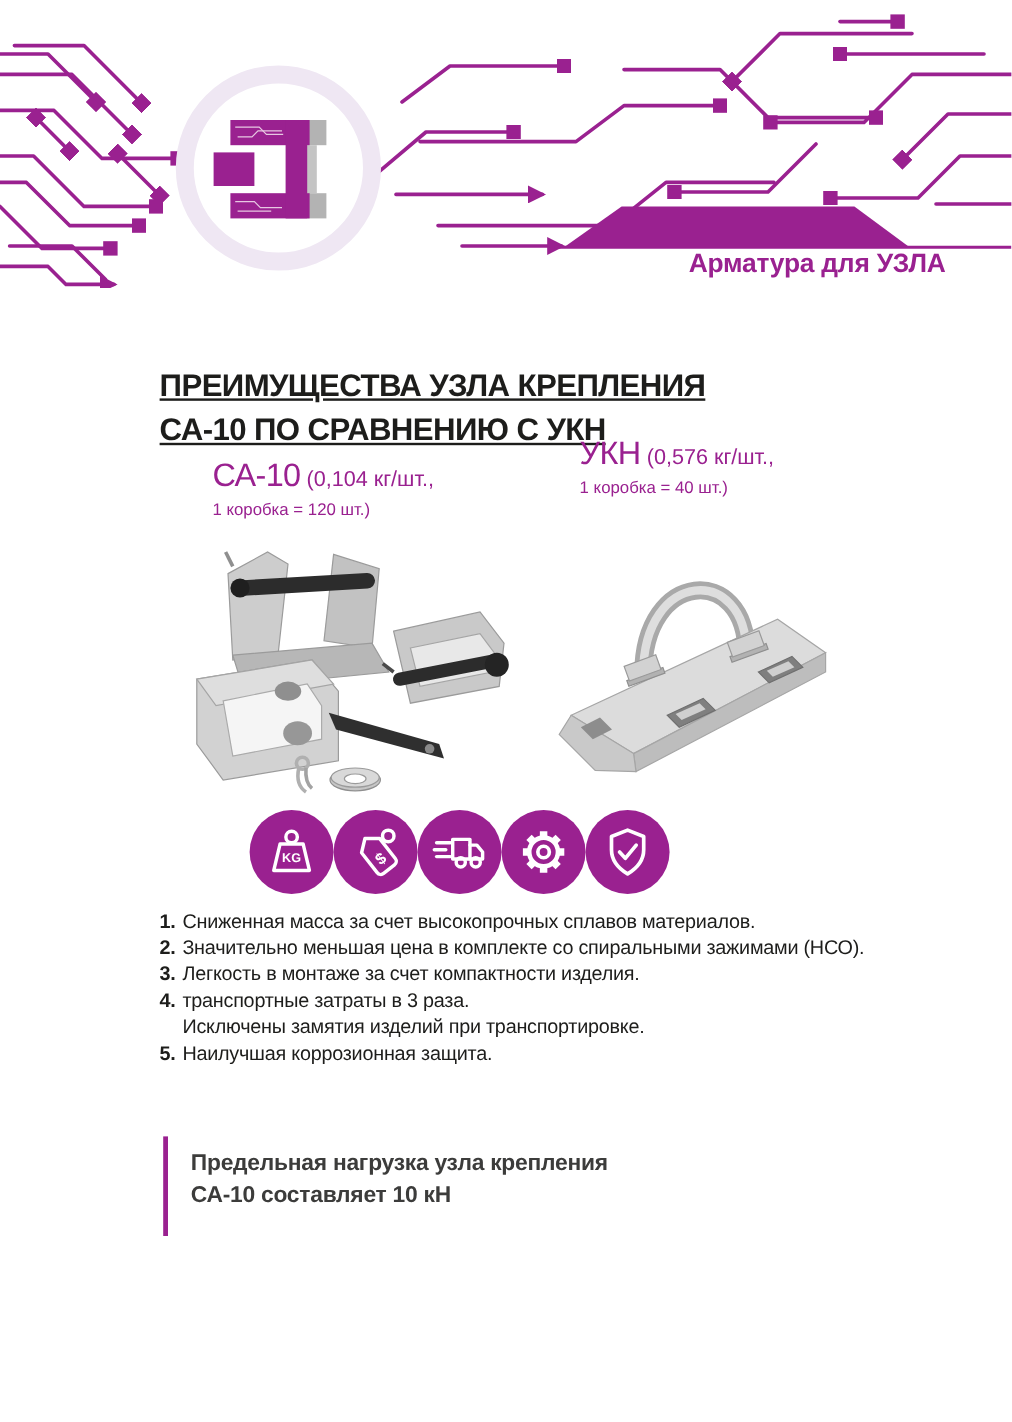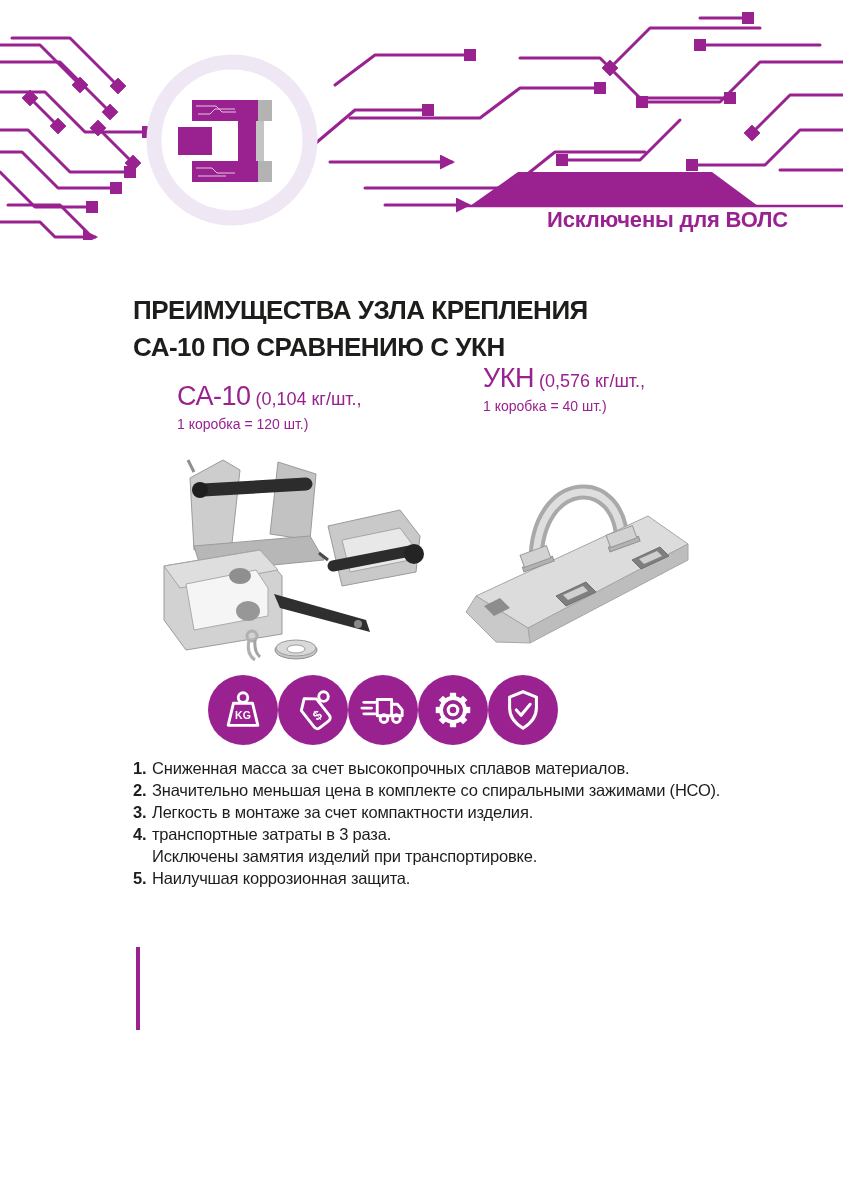--- a/index.html
+++ b/index.html
@@ -10,22 +10,22 @@
   .abs{position:absolute;}
 
   
   .header-svg{left:0;top:0;width:843px;height:240px;}
   .tagline{
     left:520px;top:207px;width:268px;text-align:right;
     font-size:22px;font-weight:bold;color:#9A2190;letter-spacing:-0.2px;
   }
 
   
-  .title{left:133px;top:292px;font-size:26px;font-weight:bold;line-height:37px;
-         color:#1d1d1b;letter-spacing:-0.5px;}
+  .title{left:133px;top:303px;font-size:26px;font-weight:bold;line-height:37px;
+         color:#1d1d1b;letter-spacing:-0.5px;text-decoration:underline;}
 
   
   .caption{color:#9A2190;font-weight:normal;}
   .cap-sa10{left:177px;top:383px;}
   .cap-ukn{left:483px;top:365px;}
   .cap-line1{font-size:18px;line-height:26px;}
   .cap-name{font-size:27px;letter-spacing:-0.5px;}
   .cap-line2{font-size:14px;line-height:24px;}
 
   
@@ -111,21 +111,21 @@
         <g stroke="#e7c7e2" stroke-width="1" fill="none">
           <path d="M196,106 h20 l6,6 h14"></path>
           <path d="M198,114 h12 l5,-5 h20"></path>
           <path d="M196,168 h16 l5,5 h18"></path>
           <path d="M198,176 h28"></path>
         </g>
       </g>
     </g>
   </svg>
 
-  <div class="abs tagline">Исключены для ВОЛС</div>
+  <div class="abs tagline">Арматура для УЗЛА</div>
 
   <div class="abs title">
     <div>ПРЕИМУЩЕСТВА УЗЛА КРЕПЛЕНИЯ</div>
     <div>СА-10 ПО СРАВНЕНИЮ С УКН</div>
   </div>
 
   <div class="abs caption cap-sa10">
     <div class="cap-line1">
       <span class="cap-name">СА-10</span>
       <span>(0,104 кг/шт.,</span>
@@ -284,14 +284,18 @@
     </div>
     <div class="adv">
       <span class="num">5.</span>
       <div class="txt">
           <div>Наилучшая коррозионная защита.</div>
         </div>
     </div>
   </div>
 
   <div class="abs callout-bar"></div>
+  <div class="abs callout-text">
+    <div>Предельная нагрузка узла крепления</div>
+    <div>СА-10 составляет 10 кН</div>
+  </div>
 
 </div>
 
 </body></html>

